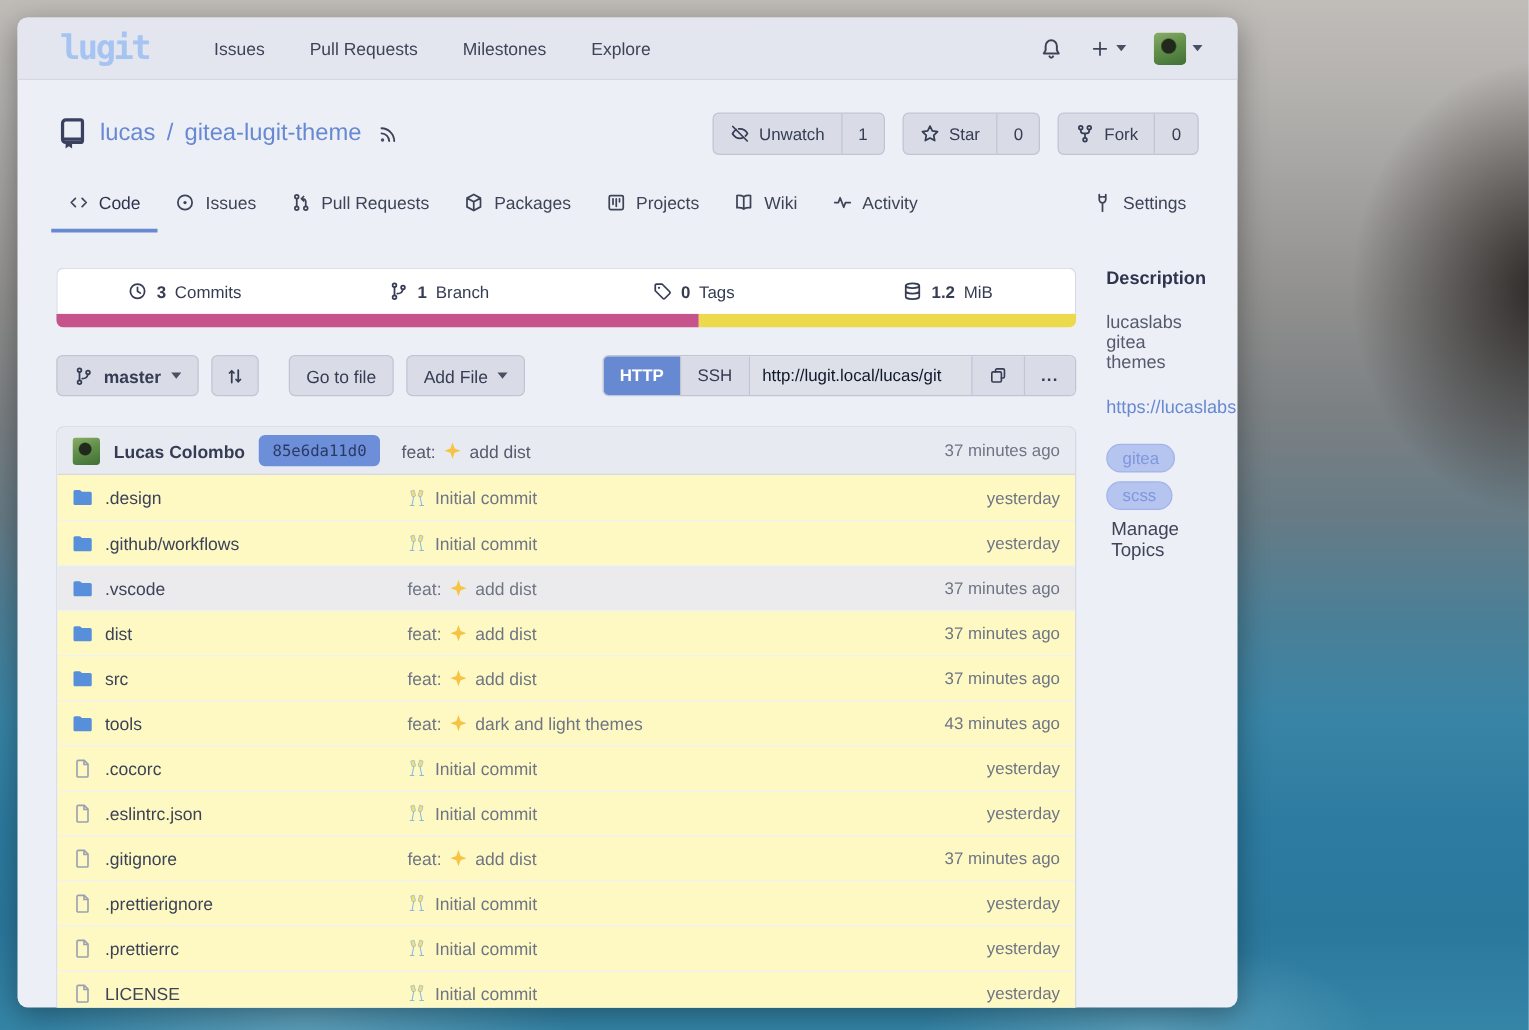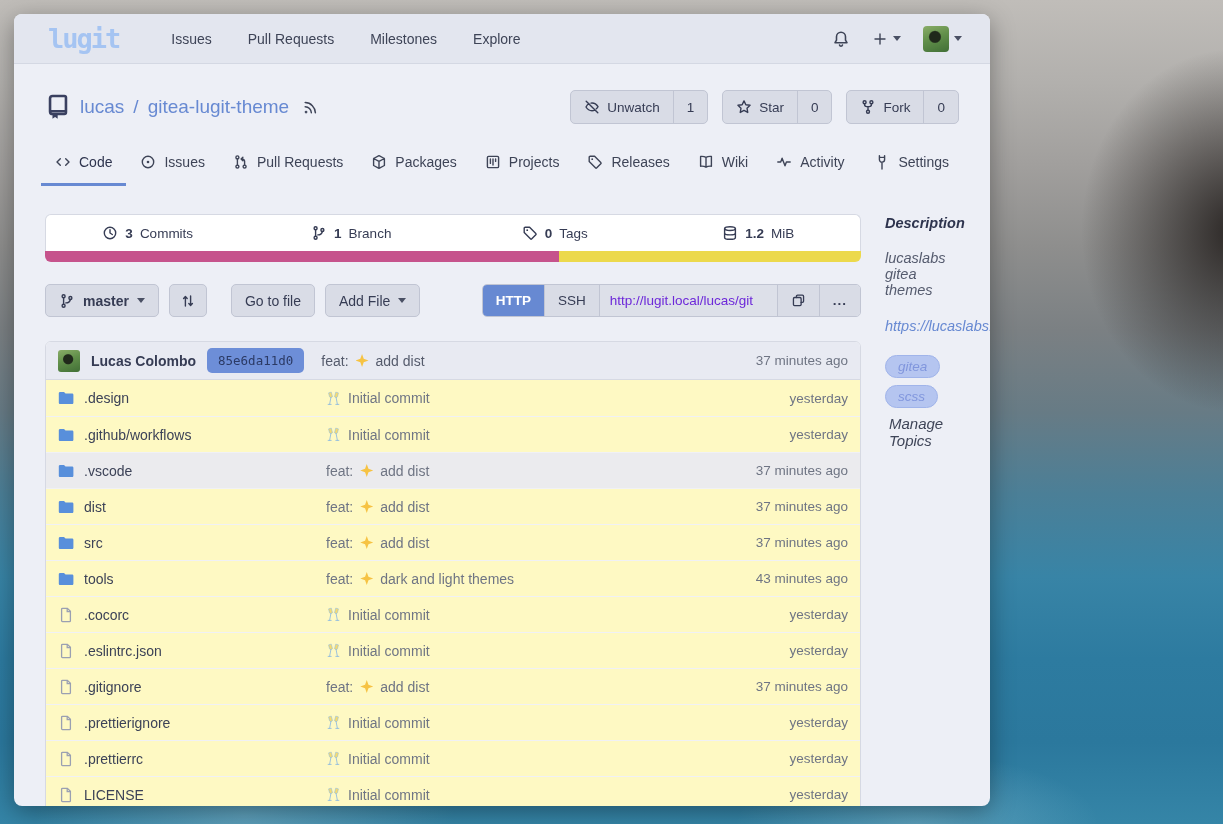--- a/index.html
+++ b/index.html
@@ -45,37 +45,37 @@
 
   
   .tabs { display:flex; align-items:stretch; padding:0 27px; margin-top:4px; }
   .tab { display:flex; align-items:center; gap:8px; padding:10px 14px 13px; font-size:14px; color:#3e4457; border-bottom:3px solid transparent; }
   .tab.active { color:#2e344e; border-bottom-color:#6789d2; font-weight:normal; }
   .tab.settings { margin-left:auto; }
 
   
   .page-body { display:flex; gap:24px; padding:28px 31px 0; }
   .main-col { width:816px; flex:none; }
-  .side-col { flex:1; min-width:0; padding-top:1px;font-style:italic; }
+  .side-col { flex:1; min-width:0; padding-top:1px; }
 
   
   .stats-box { background:#fff; border:1px solid #d6d9e3; border-bottom:none; border-radius:6px 6px 0 0; display:flex; height:37px; align-items:center; color:#363c54; font-size:13.5px; }
   .stat { flex:1; display:flex; align-items:center; justify-content:center; gap:7px; }
   .stat b { font-weight:bold; }
   .langbar { display:flex; height:11px; border-radius:0 0 6px 6px; overflow:hidden; }
 
   
   .toolbar { display:flex; align-items:center; gap:10px; margin-top:22px; }
   .btn { background:#d9dce6; border:1px solid #c1c5d3; border-radius:5px; height:33px; padding:0 13px; font-size:14px; color:#363c54; display:flex; align-items:center; gap:8px; cursor:pointer; }
   .btn .bold { font-weight:bold; }
   .clone-group { margin-left:auto; display:flex; border:1px solid #c1c5d3; border-radius:5px; overflow:hidden; height:33px; font-size:13.5px; }
   .clone-seg { display:flex; align-items:center; padding:0 13px; background:#d9dce6; color:#363c54; border-left:1px solid #c1c5d3; cursor:pointer; }
   .clone-seg:first-child { border-left:none; }
   .clone-seg.active { background:#6789d2; color:#fff; font-weight:bold; }
-  .clone-url { background:#dde0e9; color:#6d28d9; border:none; outline:none; width:178px; padding:0 10px; font-size:13.5px; font-family:"Liberation Sans", sans-serif; border-left:1px solid #c1c5d3; }
+  .clone-url { background:#dde0e9; color:#0f172a; border:none; outline:none; width:178px; padding:0 10px; font-size:13.5px; font-family:"Liberation Sans", sans-serif; border-left:1px solid #c1c5d3; }
 
   
   .file-table { margin-top:24px; background:#fff; border:1px solid #d6d9e3; border-radius:6px; overflow:hidden; font-size:14px; }
   .commit-head { background:#e8eaf2; height:38px; display:flex; align-items:center; padding:0 12px; gap:11px; border-bottom:1px solid #d6d9e3; }
   .commit-head .author { font-weight:bold; color:#363c54; }
   .hash-badge { font-family:"DejaVu Sans Mono", monospace; font-size:12.5px; background:#6d8ed8; color:#2b3a65; padding:5px 11px; border-radius:5px; }
   .commit-head .msg { color:#555b6c; display:flex; align-items:center; gap:7px; margin-left:6px; }
   .commit-head .time { margin-left:auto; color:#6f7584; font-size:13.5px; }
 
   .file-row { height:36px; display:flex; align-items:center; padding:0 12px; border-top:1px solid #f0f1f5; background:#fef9c3; }
@@ -215,27 +215,20 @@
       <span>Packages</span>
     </a>
     <a class="tab">
       <svg width="16" height="16" viewBox="0 0 16 16">
           <g class="stroke-ic">
             <rect x="2.4" y="2.4" width="11.2" height="11.2" rx="1.2"></rect>
             <path d="M5.4 5v4.4 M8 5v6 M10.6 5v2.4"></path>
           </g>
         </svg>
       <span>Projects</span>
-    </a>
-    <a class="tab">
-      <svg width="16" height="16" viewBox="0 0 16 16">
-          <path class="stroke-ic" d="M2.2 7.6V3.2a1 1 0 0 1 1-1h4.4l6.2 6.2a1 1 0 0 1 0 1.4l-4 4a1 1 0 0 1-1.4 0z"></path>
-          <circle cx="5.2" cy="5.2" r="0.9" fill="#3e4457"></circle>
-        </svg>
-      <span>Releases</span>
     </a>
     <a class="tab">
       <svg width="16" height="16" viewBox="0 0 16 16">
           <path class="stroke-ic" d="M8 3.4C6.6 2.5 4.7 2.2 2.6 2.4v9.8c2.1-.2 4 .1 5.4 1 1.4-.9 3.3-1.2 5.4-1V2.4c-2.1-.2-4 .1-5.4 1z M8 3.4v9.8"></path>
         </svg>
       <span>Wiki</span>
     </a>
     <a class="tab">
       <svg width="16" height="16" viewBox="0 0 16 16">
           <path class="stroke-ic" d="M1.8 8h2.9l1.4-3.8 2.9 7.6L10.4 8h3.8"></path>

